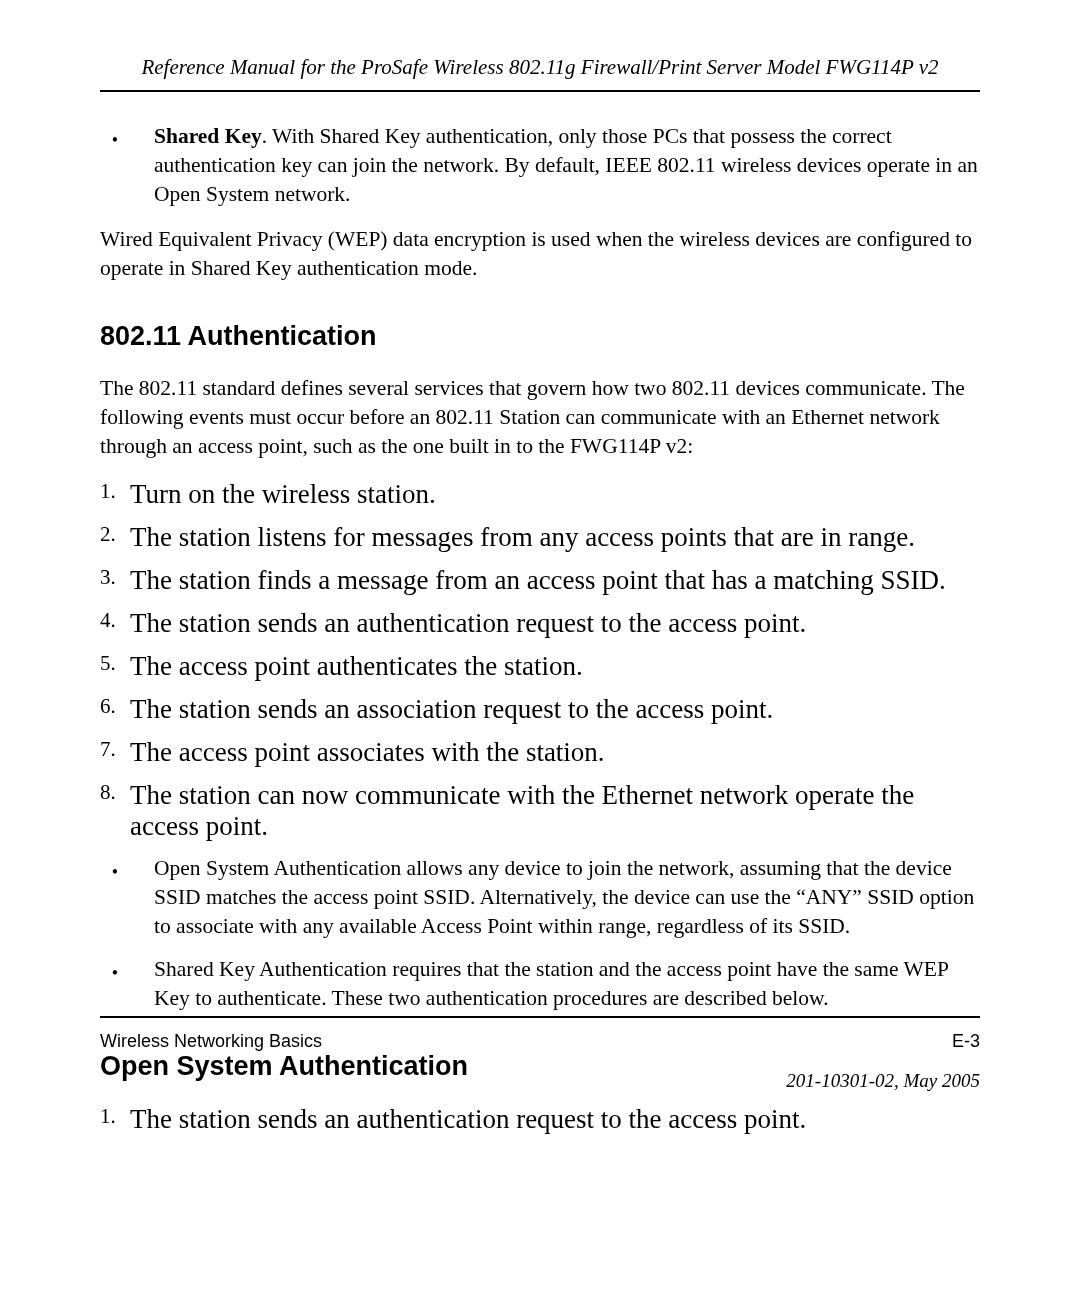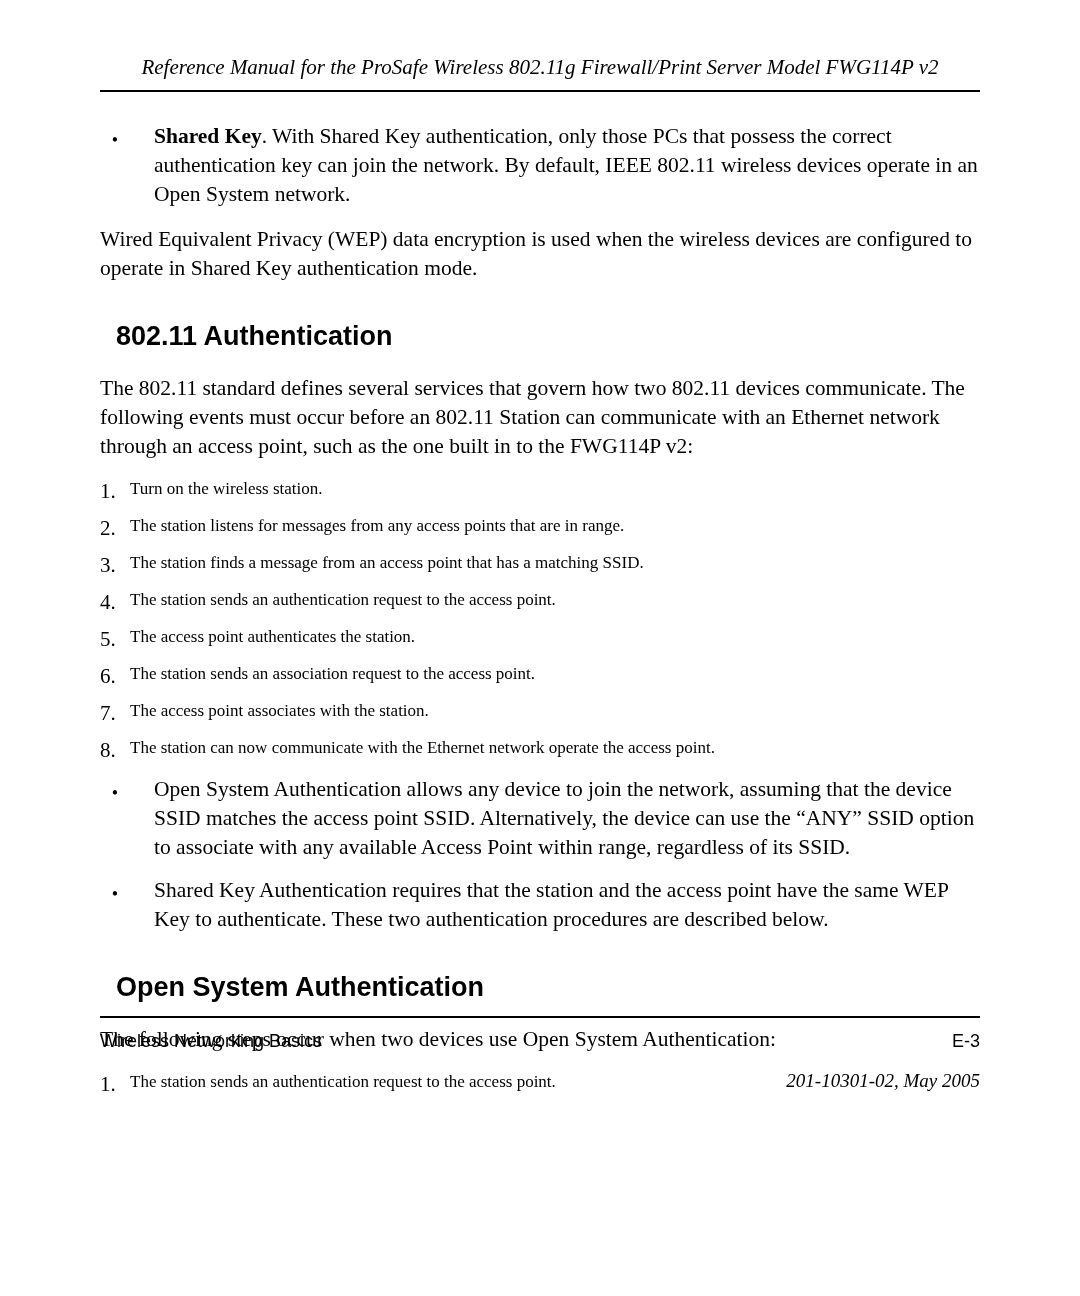--- a/index.html
+++ b/index.html
@@ -54,35 +54,35 @@
     flex: 1;
     margin-left: 24px;
   }
   .para {
     margin: 16px 0 18px 0;
   }
   .h2 {
     font-family: Arial, Helvetica, sans-serif;
     font-weight: bold;
     font-size: 27px;
-    margin: 38px 0 22px 16px;
+    margin: 38px 0 22px 0;
   }
   .ol-row {
     display: flex;
     align-items: flex-start;
     margin: 0 0 12px 0;
   }
   .ol-marker {
     width: 30px;
     flex: 0 0 30px;
     font-size: 21px;
   }
   .ol-content {
     flex: 1;
-    font-size: 17px;
+    font-size: 27px;
   }
   .footer {
     position: absolute;
     left: 100px;
     right: 100px;
     bottom: 44px;
   }
   .footer-row {
     display: flex;
     justify-content: space-between;
@@ -163,21 +163,20 @@
       <div class="bullet-marker">•</div>
       <div class="bullet-content">Open System Authentication allows any device to join the network, assuming that the device SSID matches the access point SSID. Alternatively, the device can use the “ANY” SSID option to associate with any available Access Point within range, regardless of its SSID.</div>
     </div>
     <div class="bullet-row body-text">
       <div class="bullet-marker">•</div>
       <div class="bullet-content">Shared Key Authentication requires that the station and the access point have the same WEP Key to authenticate. These two authentication procedures are described below.</div>
     </div>
 
     <div class="h2">Open System Authentication</div>
 
-    <div class="para body-text" style="margin-top:0;">The following steps occur when two devices use Open System Authentication:</div>
 
     <div class="ol-row">
       <div class="ol-marker">1.</div>
       <div class="ol-content">The station sends an authentication request to the access point.</div>
     </div>
 
   </div>
 
   <div class="footer">
     <hr class="hr-bottom">

